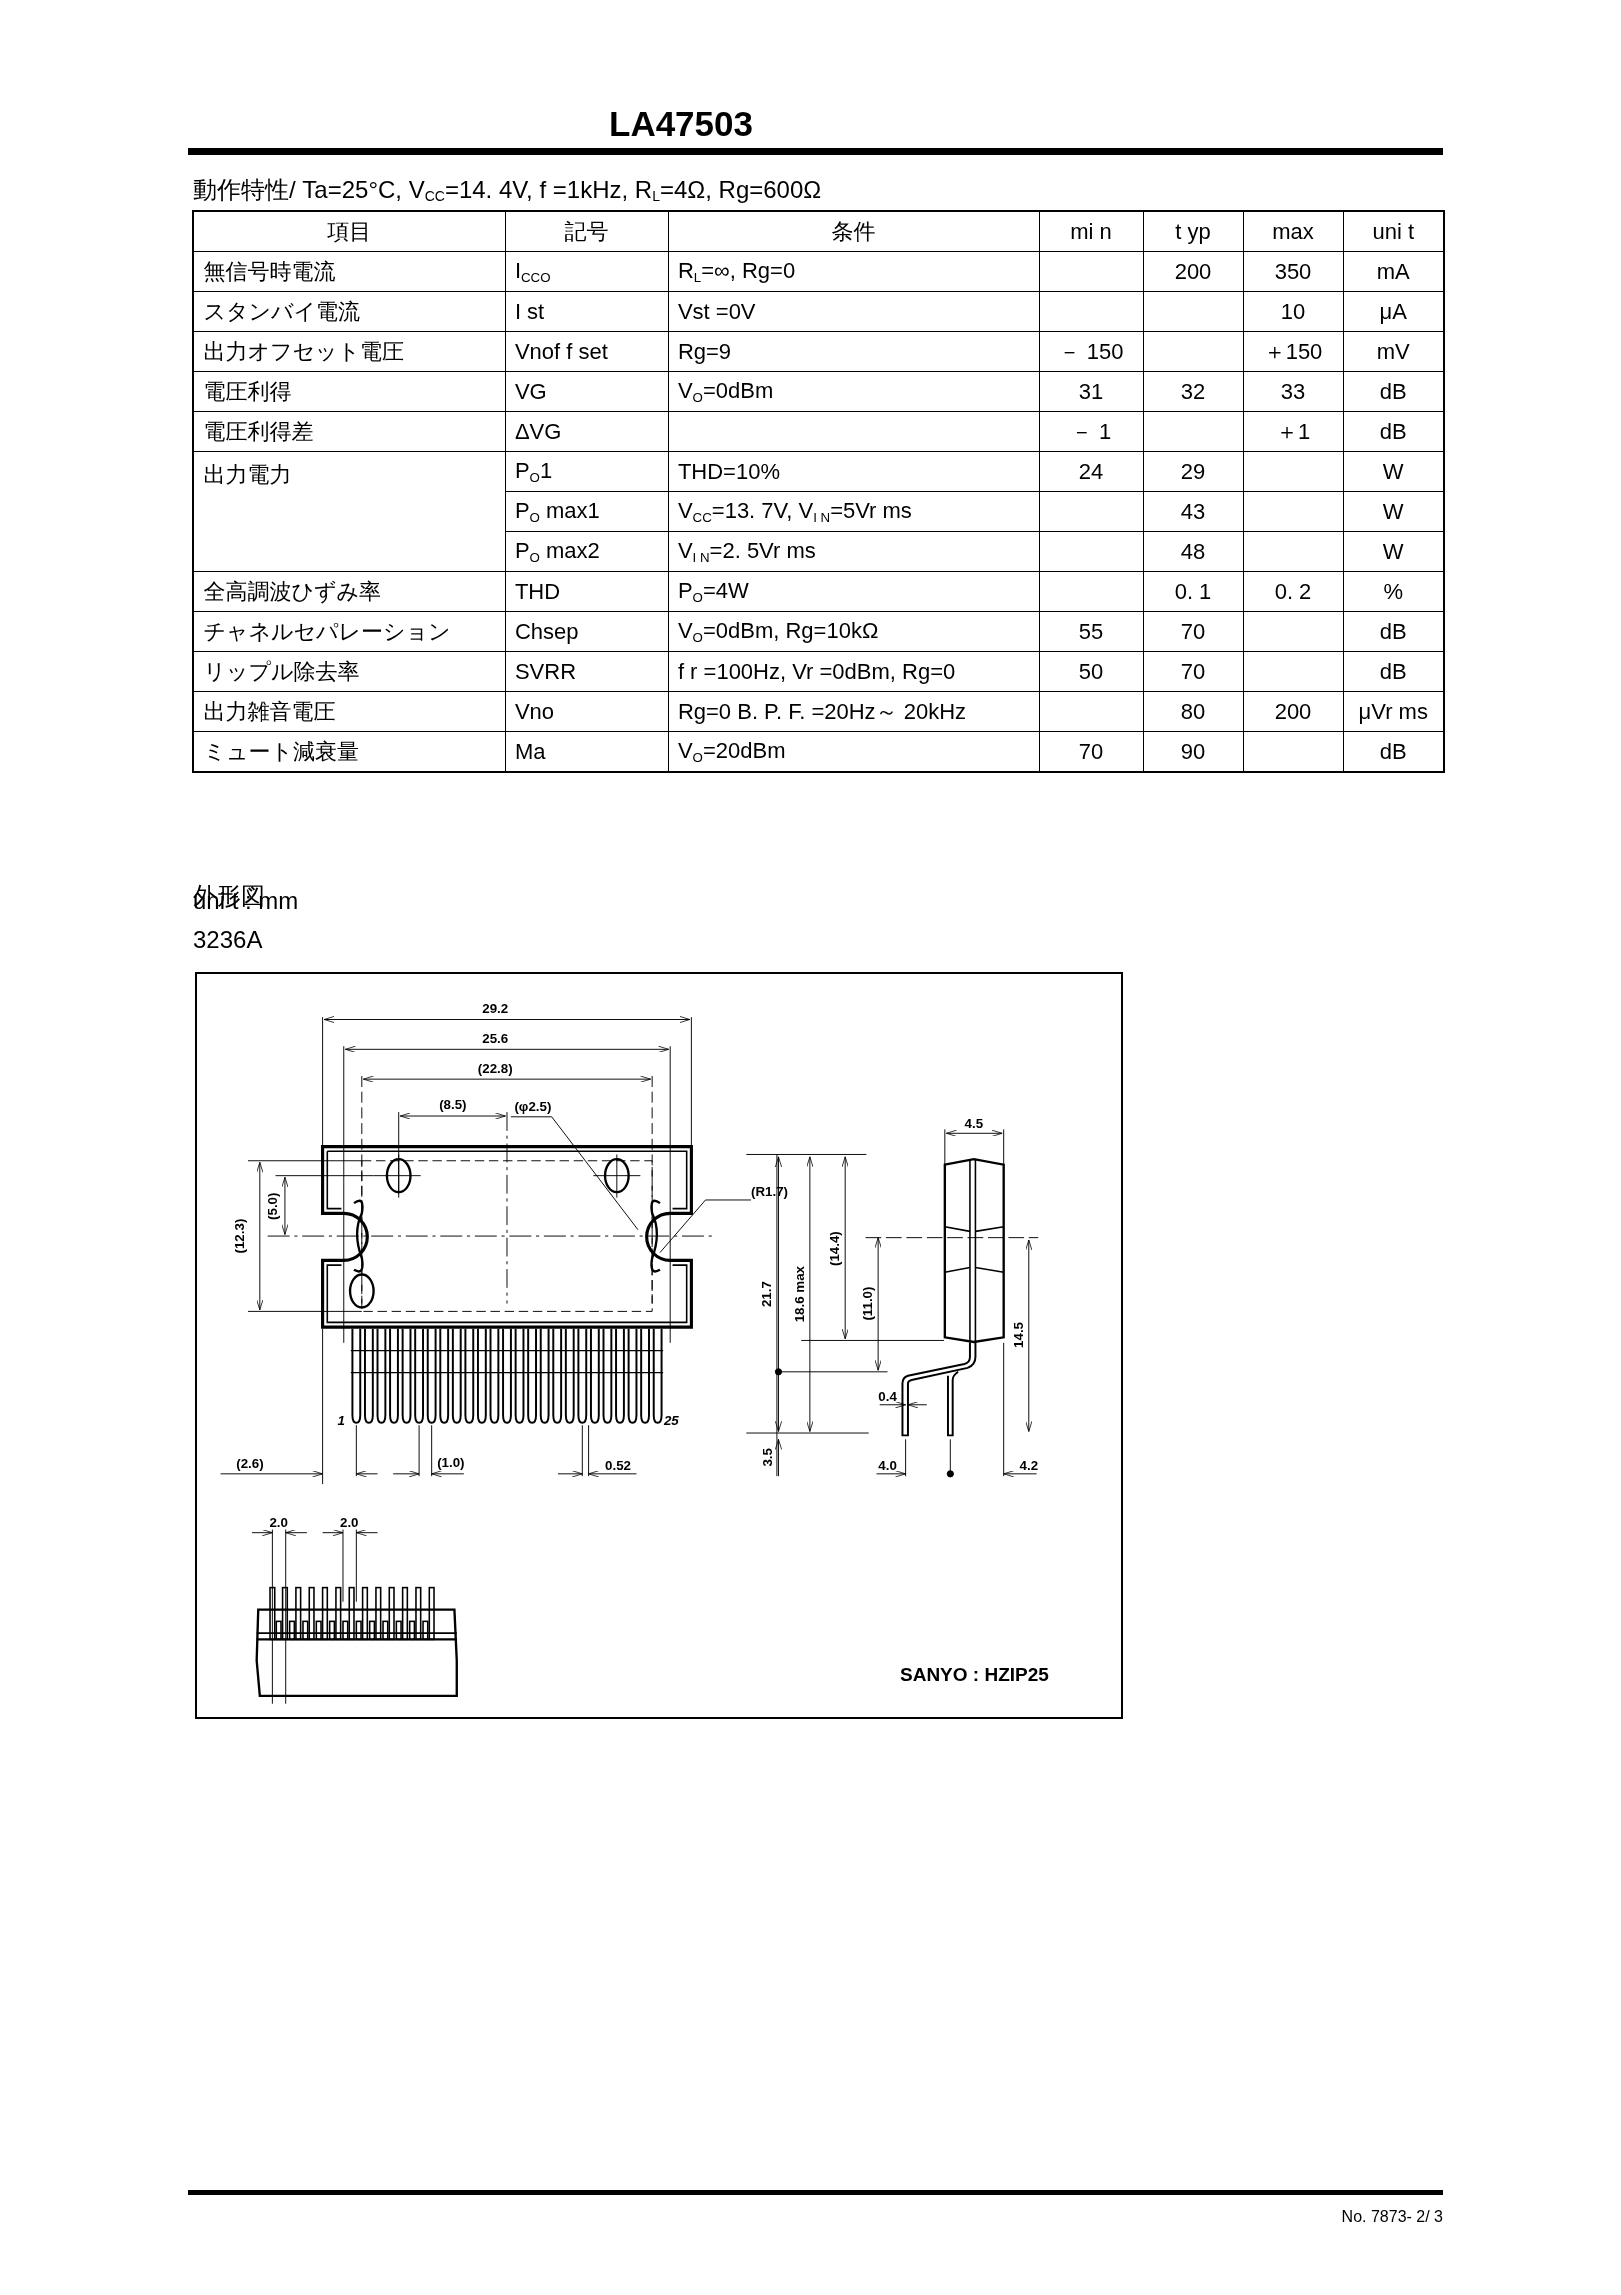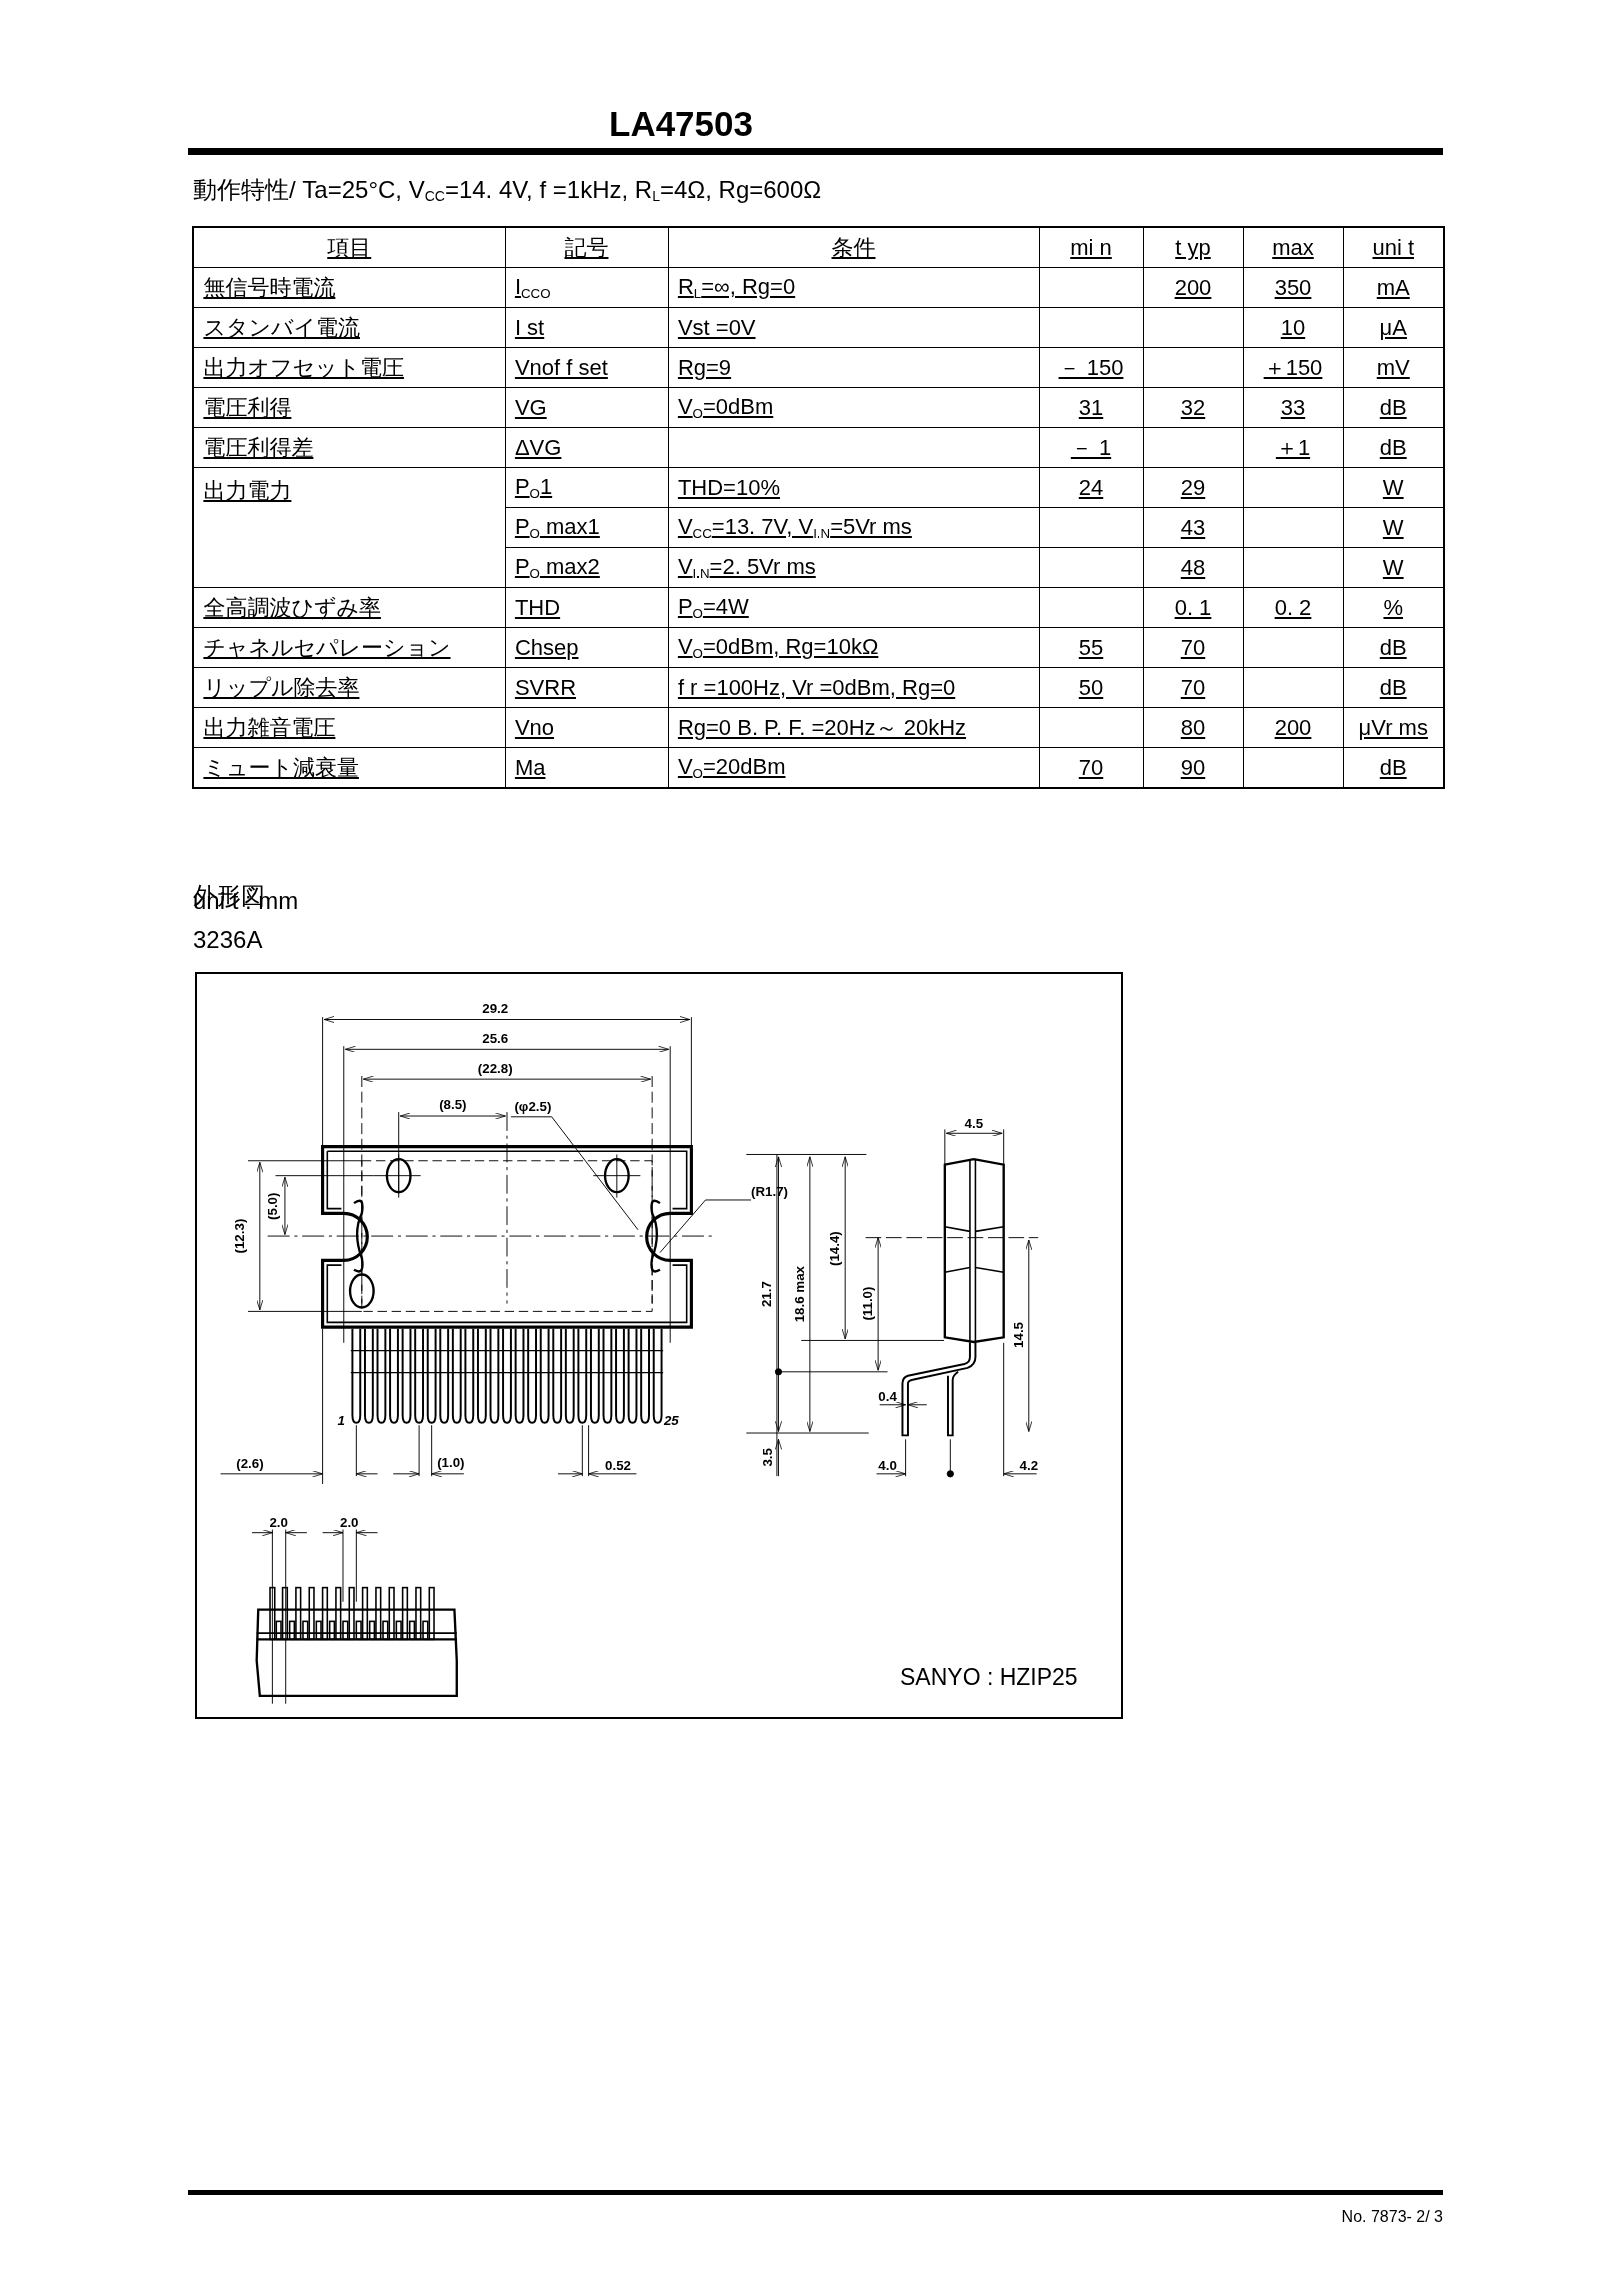--- a/index.html
+++ b/index.html
@@ -6,41 +6,41 @@
   body { width: 1622px; height: 2295px; position: relative; overflow: hidden;
          font-family: "Liberation Sans", "DejaVu Sans", sans-serif; color: #000; }
 
   .title { position: absolute; left: 0; width: 1362px; top: 104px; text-align: center;
            font-weight: bold; font-size: 35px; letter-spacing: 0px; }
   .rule-top { position: absolute; left: 188px; width: 1255px; top: 148px; height: 7px; background: #000; }
 
   .conditions { position: absolute; left: 193px; top: 174px; font-size: 24px; white-space: nowrap; }
   .conditions sub { font-size: 14px; vertical-align: -3.1px; }
 
-  table.spec { position: absolute; left: 192px; top: 226px; border-collapse: collapse;
-               table-layout: fixed; width: 1251px; text-decoration: underline; }
+  table.spec { position: absolute; left: 192px; top: 210px; border-collapse: collapse;
+               table-layout: fixed; width: 1251px; }
   table.spec td, table.spec th { border: 1.6px solid #000; height: 39px; padding: 0 9.4px;
                font-size: 22px; font-weight: normal; white-space: nowrap; overflow: hidden; }
   table.spec th { text-align: center; }
   table.spec { border: 2.4px solid #000; }
   table.spec tr.header th { border-bottom: 1.6px solid #000; }
   td.num { text-align: center; padding-right: 11px; }
   td.unit { text-align: center; padding: 0 3.1px; }
   td.item { text-align: left; padding-left: 6.3px; }
   td.item.top { vertical-align: top; padding-top: 7.9px; }
   sub.s { font-size: 13.3px; vertical-align: -3.9px; }
 
   .outline-title { position: absolute; left: 193px; top: 880px; font-size: 24px; }
   .outline-unit  { position: absolute; left: 193px; top: 887px; font-size: 24px; }
   .outline-code  { position: absolute; left: 193px; top: 926px; font-size: 24px; }
 
   .drawing-box { position: absolute; left: 195px; top: 972px; width: 928px; height: 747px;
                  border: 2.4px solid #000; box-sizing: border-box; }
   .drawing-box svg { position: absolute; left: 0; top: 0; }
-  .pkg-label { position: absolute; left: 900px; top: 1664px; font-size: 23px; font-weight: normal; }
+  .pkg-label { position: absolute; left: 900px; top: 1664px; font-size: 19px; font-weight: bold; }
 
   .rule-bottom { position: absolute; left: 188px; width: 1255px; top: 2190px; height: 4.7px; background: #000; }
   .footer { position: absolute; right: 179px; top: 2208px; font-size: 16px; }
 
   svg text { font-family: "Liberation Sans", "DejaVu Sans", sans-serif; font-weight: bold; }
 </style>
 </head>
 <body>
 
 <div class="title">LA47503</div>

